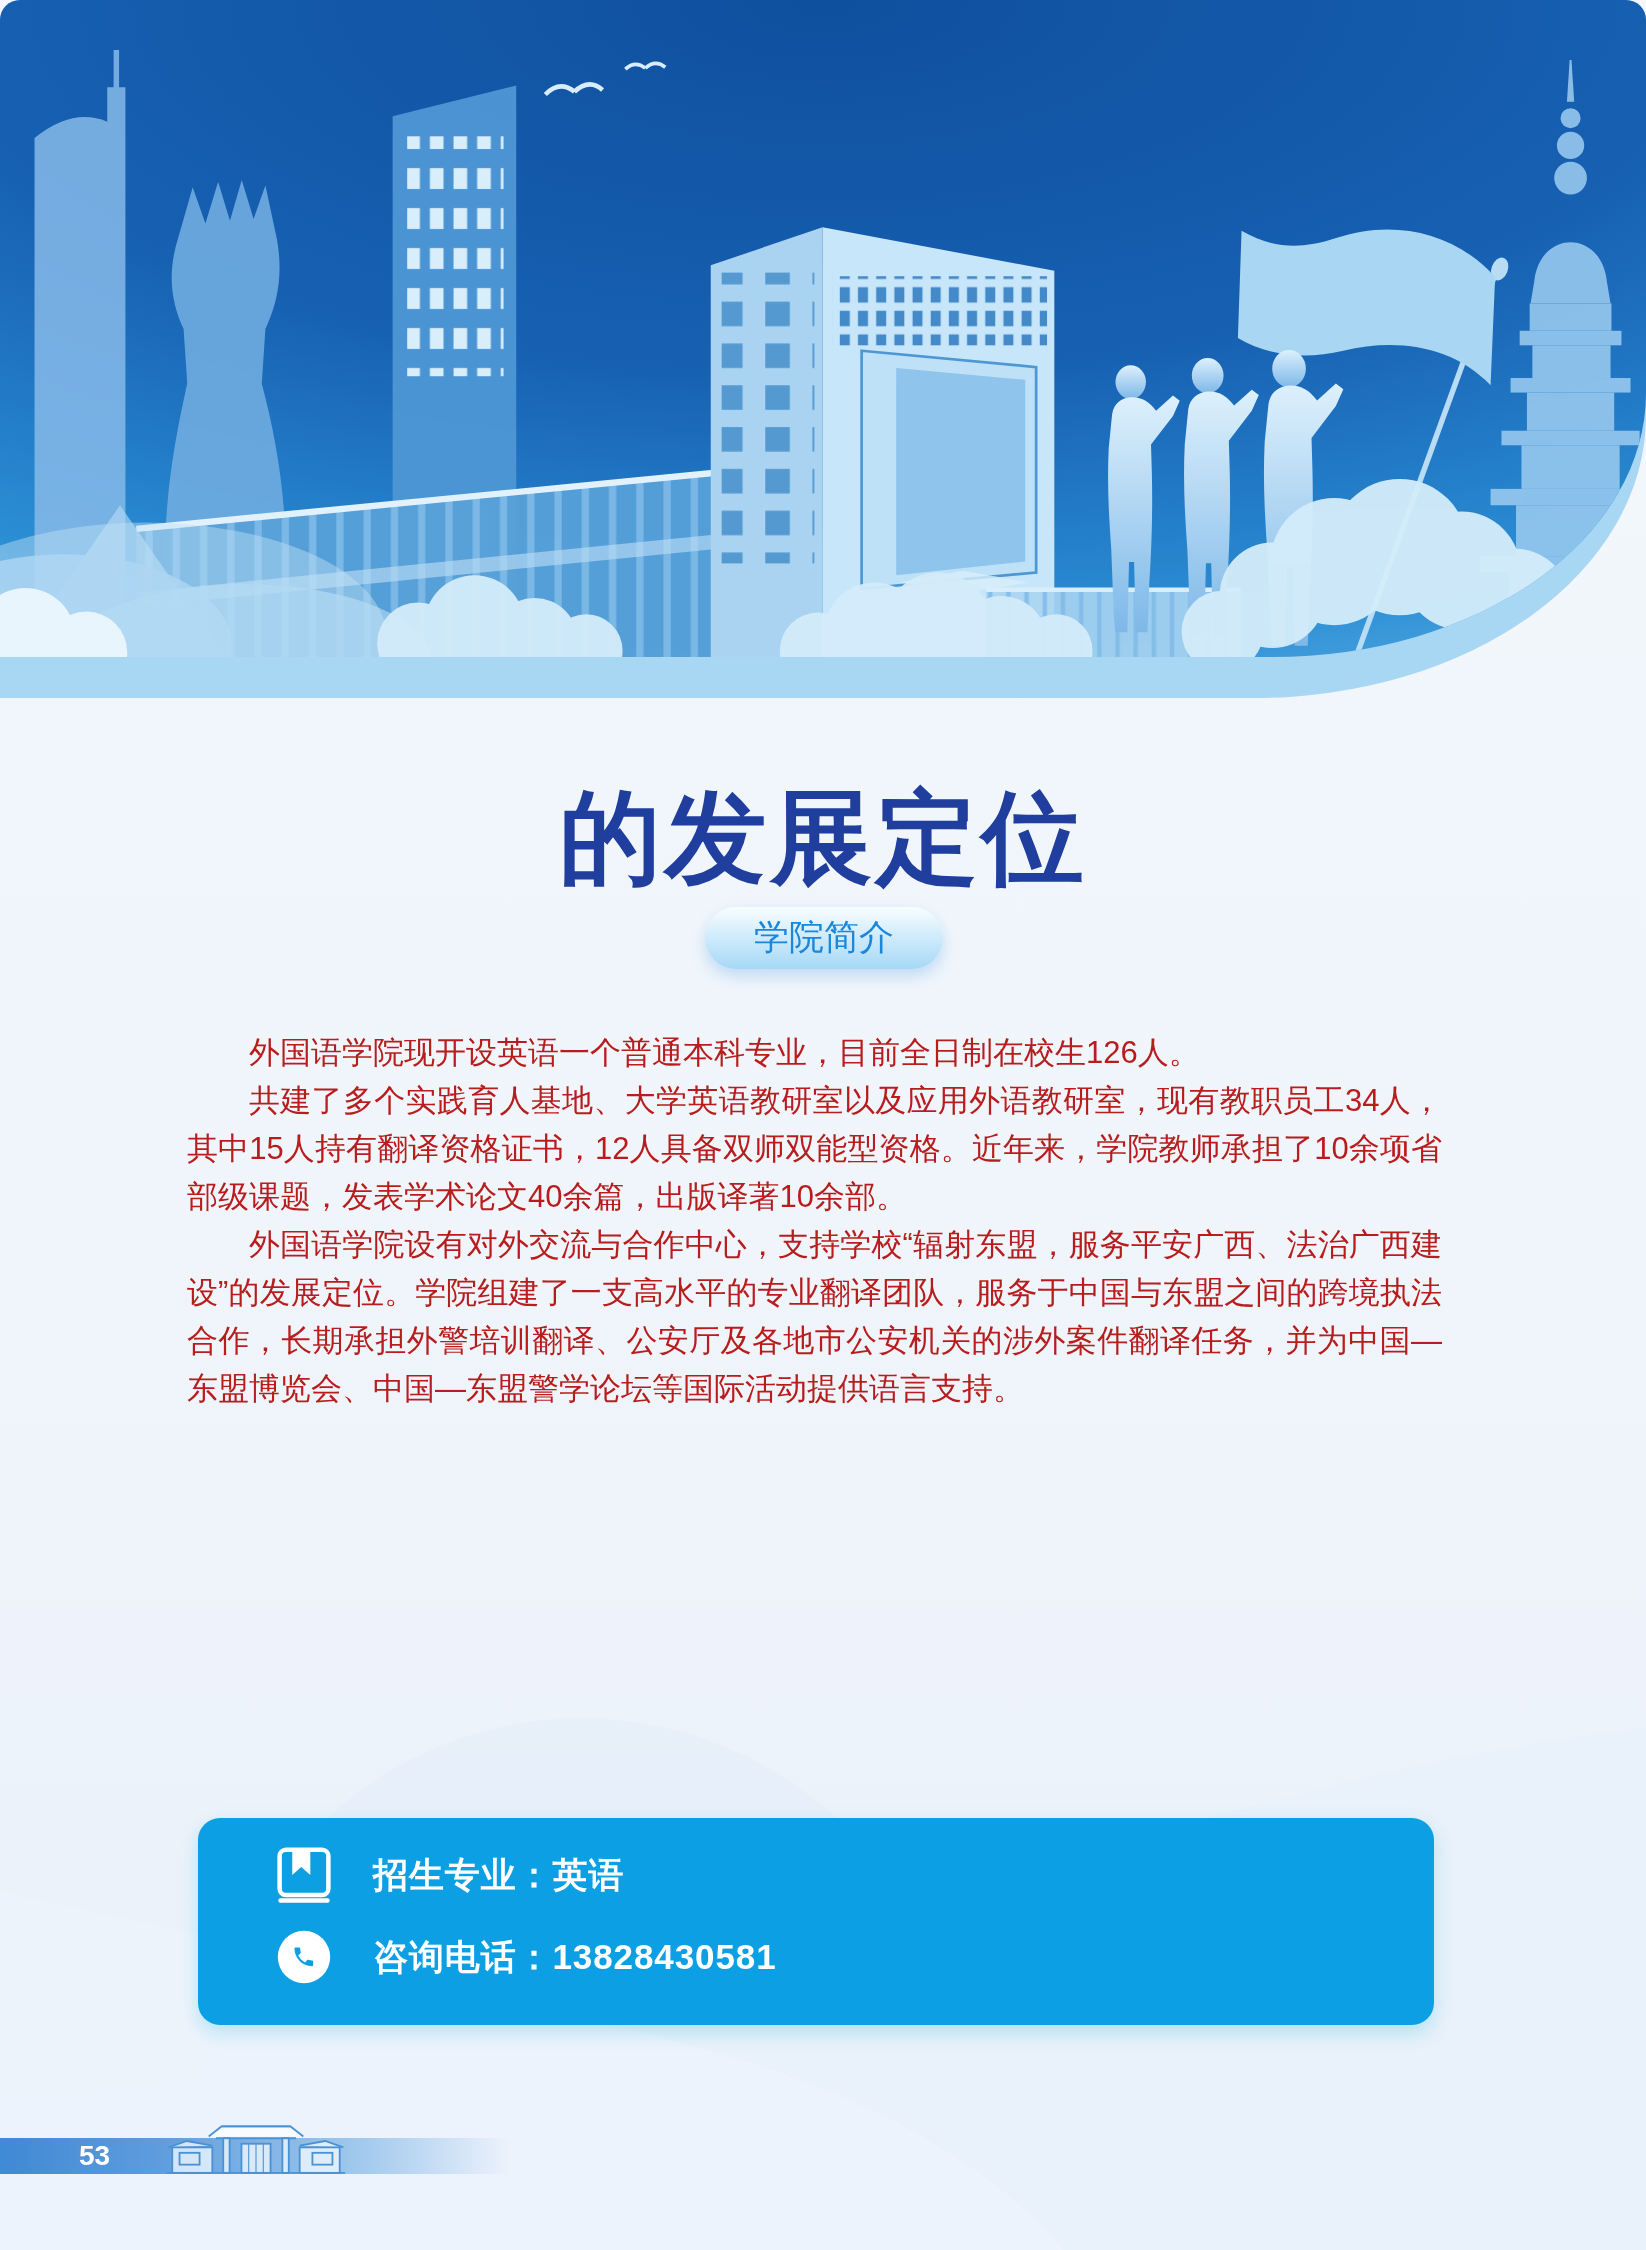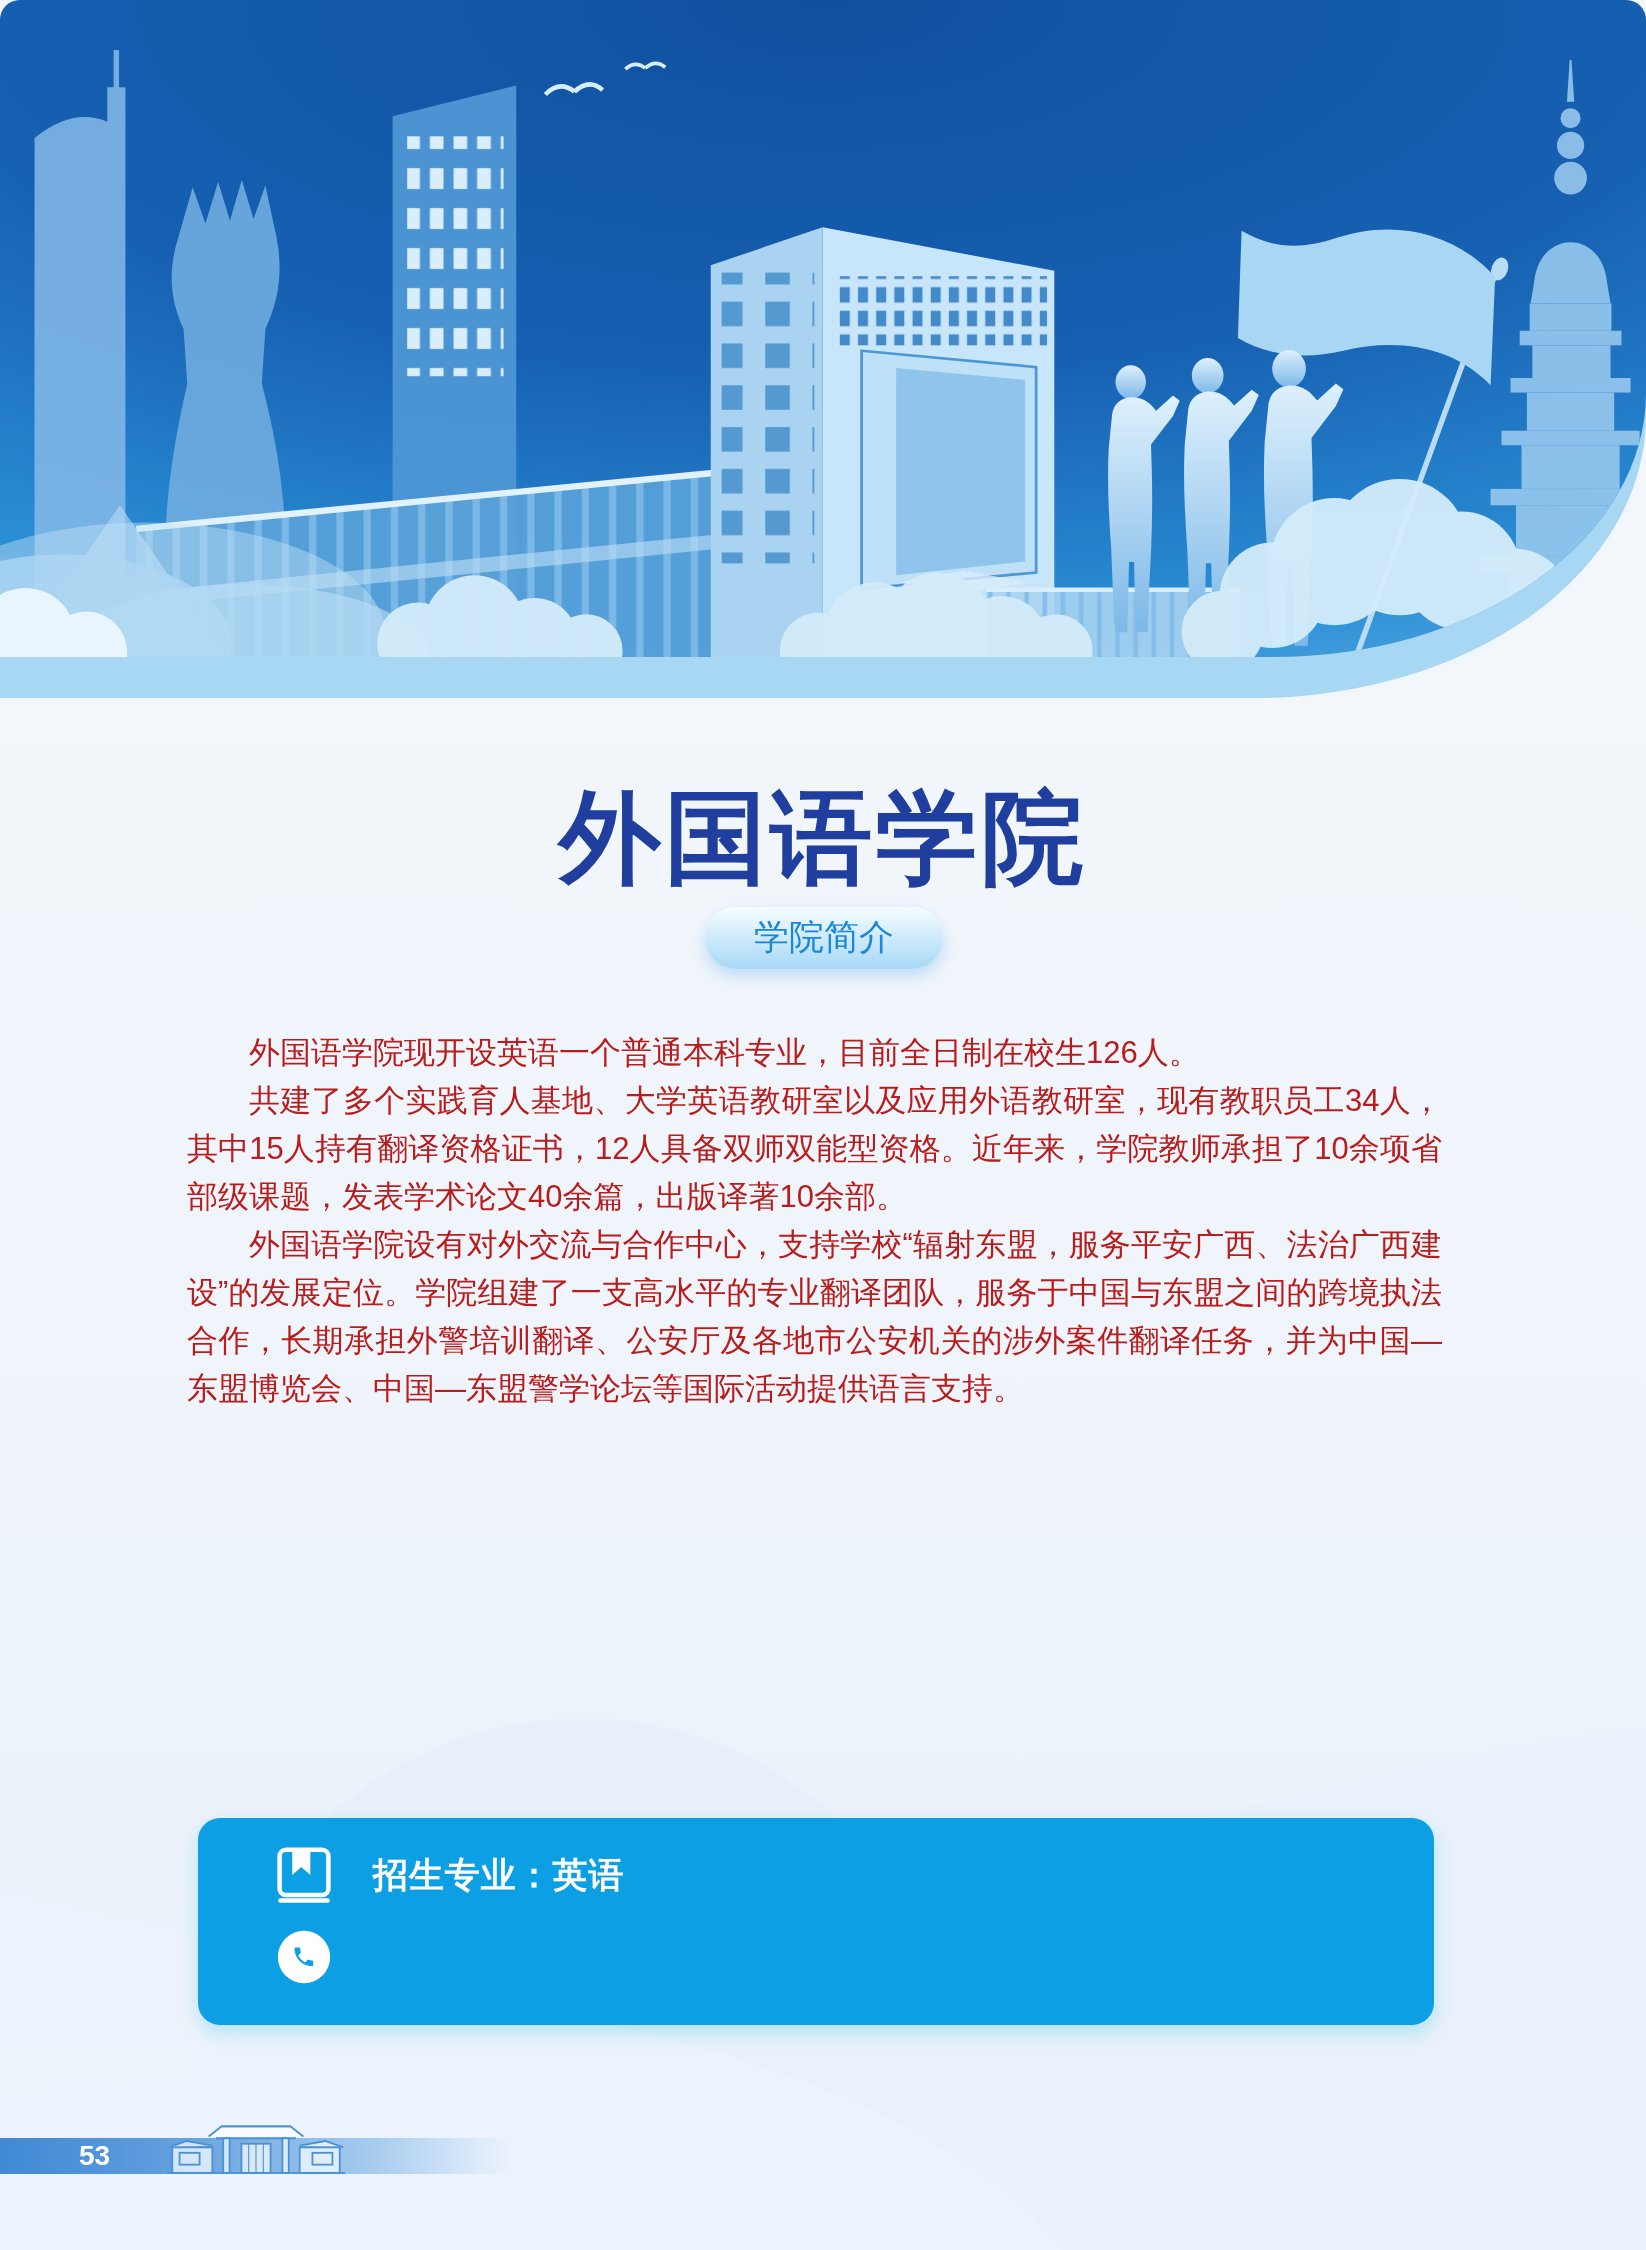--- a/index.html
+++ b/index.html
@@ -207,21 +207,21 @@
         <circle cx="1668" cy="662" r="58"></circle>
     </g>
     <g fill="#e8f5fd">
       <circle cx="28" cy="702" r="55"></circle>
         <circle cx="95" cy="718" r="45"></circle>
         <circle cx="-10" cy="723" r="62"></circle>
     </g>
   </svg>
 </div>
 
-<h1 class="page-title">外国语学院</h1>
+<h1 class="page-title">的发展定位</h1>
 
 <div class="section-badge">学院简介</div>
 
 <div class="intro">
   <p>外国语学院现开设英语一个普通本科专业，目前全日制在校生126人。</p>
   <p>共建了多个实践育人基地、大学英语教研室以及应用外语教研室，现有教职员工34人，其中15人持有翻译资格证书，12人具备双师双能型资格。近年来，学院教师承担了10余项省部级课题，发表学术论文40余篇，出版译著10余部。</p>
   <p>外国语学院设有对外交流与合作中心，支持学校“辐射东盟，服务平安广西、法治广西建设”的发展定位。学院组建了一支高水平的专业翻译团队，服务于中国与东盟之间的跨境执法合作，长期承担外警培训翻译、公安厅及各地市公安机关的涉外案件翻译任务，并为中国—东盟博览会、中国—东盟警学论坛等国际活动提供语言支持。</p>
 </div>
 
 <div class="info-card">
@@ -231,20 +231,21 @@
       <polygon points="18,4 38,4 38,32 28,23 18,32" fill="#ffffff"></polygon>
       <line x1="5" y1="60" x2="57" y2="60" stroke="#ffffff" stroke-width="5" stroke-linecap="round"></line>
     </svg>
     <span class="txt">招生专业：英语</span>
   </div>
   <div class="card-row r2">
     <svg class="card-icon" viewBox="0 0 62 66">
       <circle cx="31" cy="33" r="29" fill="#ffffff"></circle>
       <path transform="translate(17,19) scale(1.15)" fill="#0d9fe4" d="M6.62 10.79c1.44 2.83 3.76 5.14 6.59 6.59l2.2-2.2c.27-.27.67-.36 1.02-.24 1.12.37 2.33.57 3.57.57.55 0 1 .45 1 1V20c0 .55-.45 1-1 1-9.39 0-17-7.61-17-17 0-.55.45-1 1-1h3.5c.55 0 1 .45 1 1 0 1.25.2 2.45.57 3.57.11.35.03.74-.25 1.02l-2.2 2.2z"></path>
     </svg>
+    <span class="txt">咨询电话：13828430581</span>
   </div>
 </div>
 
 <div class="footer-bar"></div>
 <div class="page-number">53</div>
 <svg class="footer-gate" viewBox="0 0 200 68">
   <g stroke="#4a92d3" stroke-width="2" fill="rgba(248,252,255,0.75)">
     <polyline points="48,18 62,7 138,7 152,18" fill="rgba(248,252,255,0.9)"></polyline>
     <line x1="62" y1="7" x2="138" y2="7"></line>
     <line x1="56" y1="20" x2="144" y2="20"></line>

